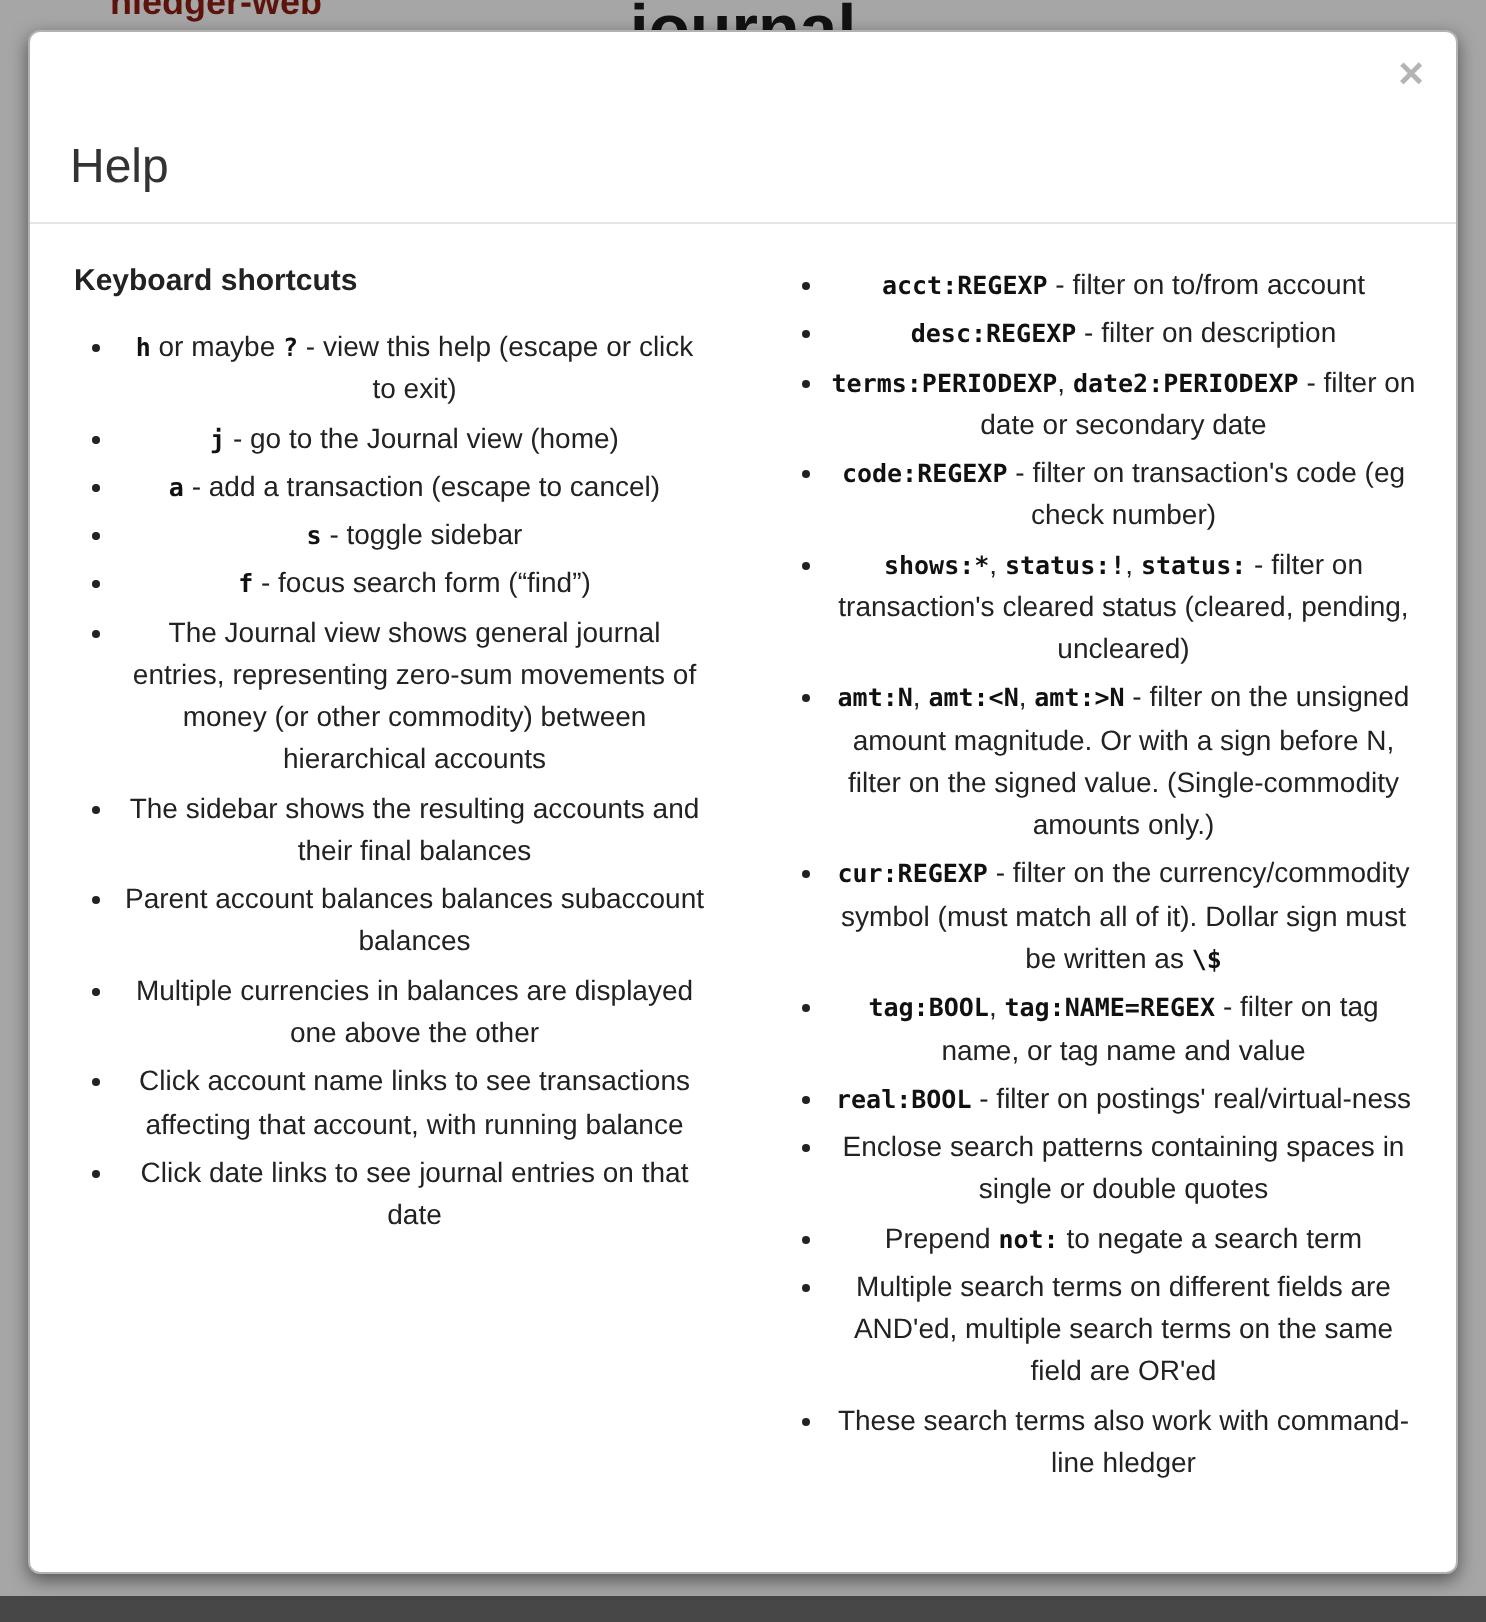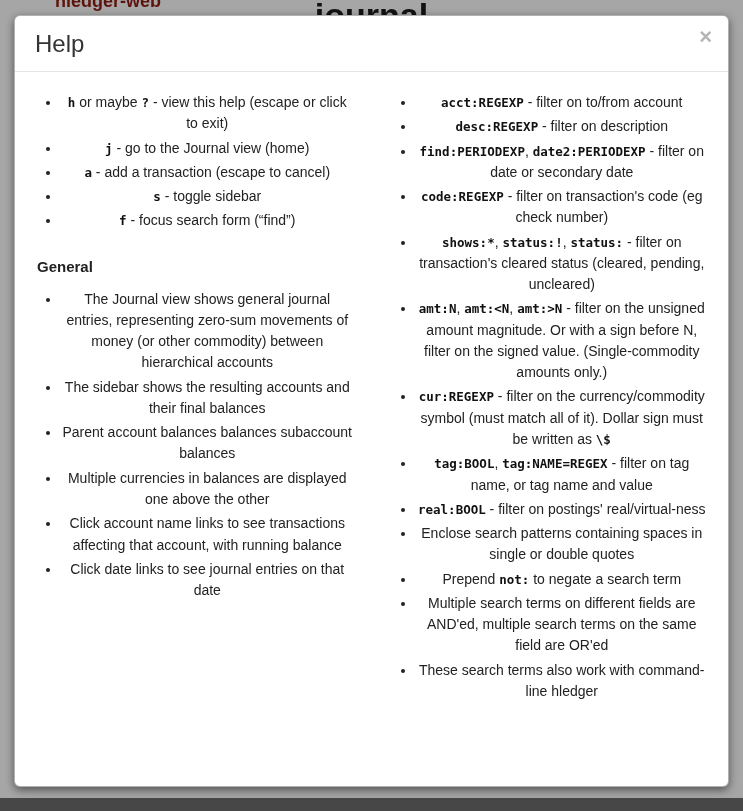--- a/index.html
+++ b/index.html
@@ -21,21 +21,21 @@
   .bottom-strip { position: absolute; left: 0; right: 0; bottom: 0; height: 13px; background: #6e6e6e; }
   .backdrop { position: absolute; inset: 0; background: rgba(0,0,0,0.35); }
 
   
   .modal {
     position: absolute; left: 14px; top: 15px; width: 715px; height: 772px;
     background: #fff; border-radius: 6px; border: 1px solid rgba(0,0,0,0.3);
     box-shadow: 0 3px 9px rgba(0,0,0,0.5); overflow: hidden;
   }
   .modal-header { position: relative; padding: 13px 20px 12px; border-bottom: 1px solid #e5e5e5; }
-  .modal-title { font-size: 24px; font-weight: 500; color: #333; line-height: 1.25; }
+  .modal-title { font-size: 24px; font-weight: 500; color: #333; line-height: 1.25; margin-top: 40px; }
   .close {
     position: absolute; right: 16px; top: 10px; background: none; border: none;
     padding: 0; font-size: 22px; font-weight: bold; color: #b4b4b4;
     line-height: 1; cursor: pointer; font-family: "Liberation Sans", sans-serif;
   }
   .modal-body { display: flex; gap: 38px; padding: 20px 20px 20px 22px; }
   .col { flex: 1; min-width: 0; }
   .sec { font-size: 15px; font-weight: bold; color: #222; margin: 0 0 14px; }
   .sec.mt { margin-top: 26px; }
   ul { margin: 0; padding-left: 24px; color: #222; text-align: center; }
@@ -56,42 +56,42 @@
 
 <div class="backdrop"></div>
 
 <div class="modal">
   <div class="modal-header">
     <button class="close">×</button>
     <div class="modal-title">Help</div>
   </div>
   <div class="modal-body">
     <div class="col">
+      <h4 class="sec">Keyboard shortcuts</h4>
       <ul>
           <li><code>h</code> or maybe <code>?</code> - view this help (escape or click to exit)</li>
           <li><code>j</code> - go to the Journal view (home)</li>
           <li><code>a</code> - add a transaction (escape to cancel)</li>
           <li><code>s</code> - toggle sidebar</li>
           <li><code>f</code> - focus search form (“find”)</li>
         </ul>
-      <h4 class="sec mt">General</h4>
       <ul>
           <li>The Journal view shows general journal entries, representing zero-sum movements of money (or other commodity) between hierarchical accounts</li>
           <li>The sidebar shows the resulting accounts and their final balances</li>
           <li>Parent account balances balances subaccount balances</li>
           <li>Multiple currencies in balances are displayed one above the other</li>
           <li>Click account name links to see transactions affecting that account, with running balance</li>
           <li>Click date links to see journal entries on that date</li>
         </ul>
     </div>
     <div class="col">
       <ul>
           <li><code>acct:REGEXP</code> - filter on to/from account</li>
           <li><code>desc:REGEXP</code> - filter on description</li>
-          <li><code>find:PERIODEXP</code>, <code>date2:PERIODEXP</code> - filter on date or secondary date</li>
+          <li><code>terms:PERIODEXP</code>, <code>date2:PERIODEXP</code> - filter on date or secondary date</li>
           <li><code>code:REGEXP</code> - filter on transaction's code (eg check number)</li>
           <li><code>shows:*</code>, <code>status:!</code>, <code>status:</code> - filter on transaction's cleared status (cleared, pending, uncleared)</li>
           <li><code>amt:N</code>, <code>amt:&lt;N</code>, <code>amt:&gt;N</code> - filter on the unsigned amount magnitude. Or with a sign before N, filter on the signed value. (Single-commodity amounts only.)</li>
           <li><code>cur:REGEXP</code> - filter on the currency/commodity symbol (must match all of it). Dollar sign must be written as <code>\$</code></li>
           <li><code>tag:BOOL</code>, <code>tag:NAME=REGEX</code> - filter on tag name, or tag name and value</li>
           <li><code>real:BOOL</code> - filter on postings' real/virtual-ness</li>
           <li>Enclose search patterns containing spaces in single or double quotes</li>
           <li>Prepend <code>not:</code> to negate a search term</li>
           <li>Multiple search terms on different fields are AND'ed, multiple search terms on the same field are OR'ed</li>
           <li>These search terms also work with command-line hledger</li>

